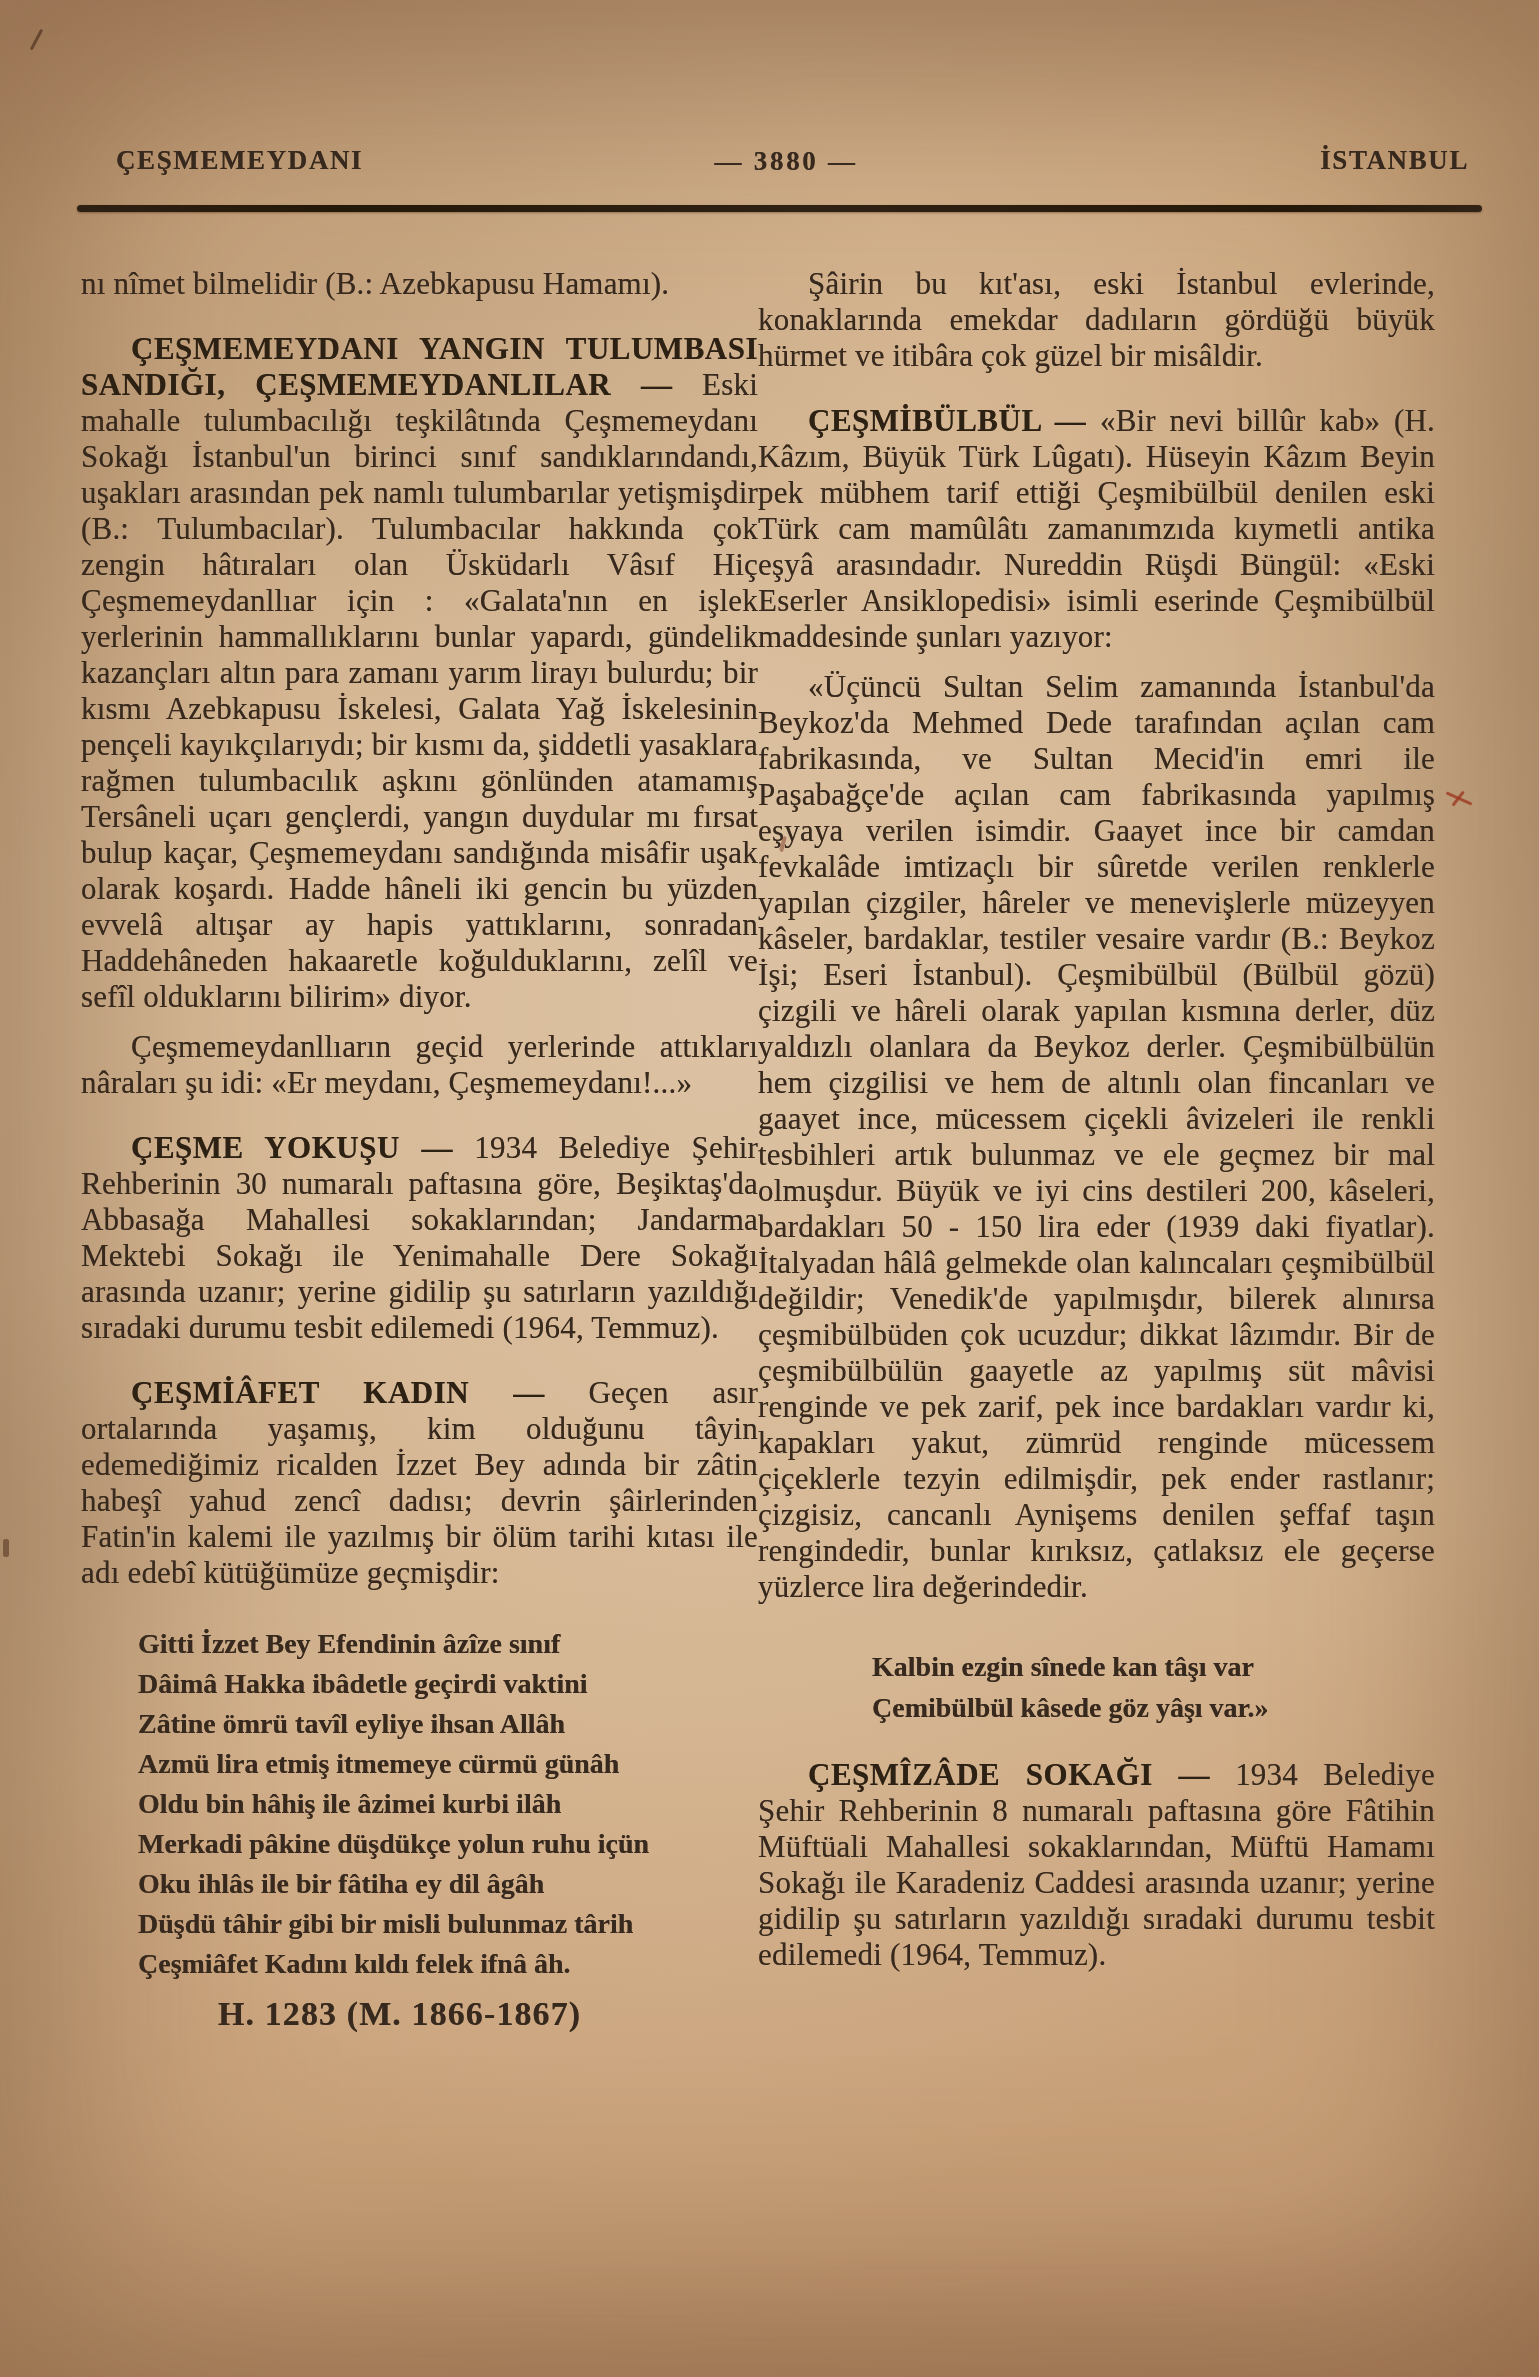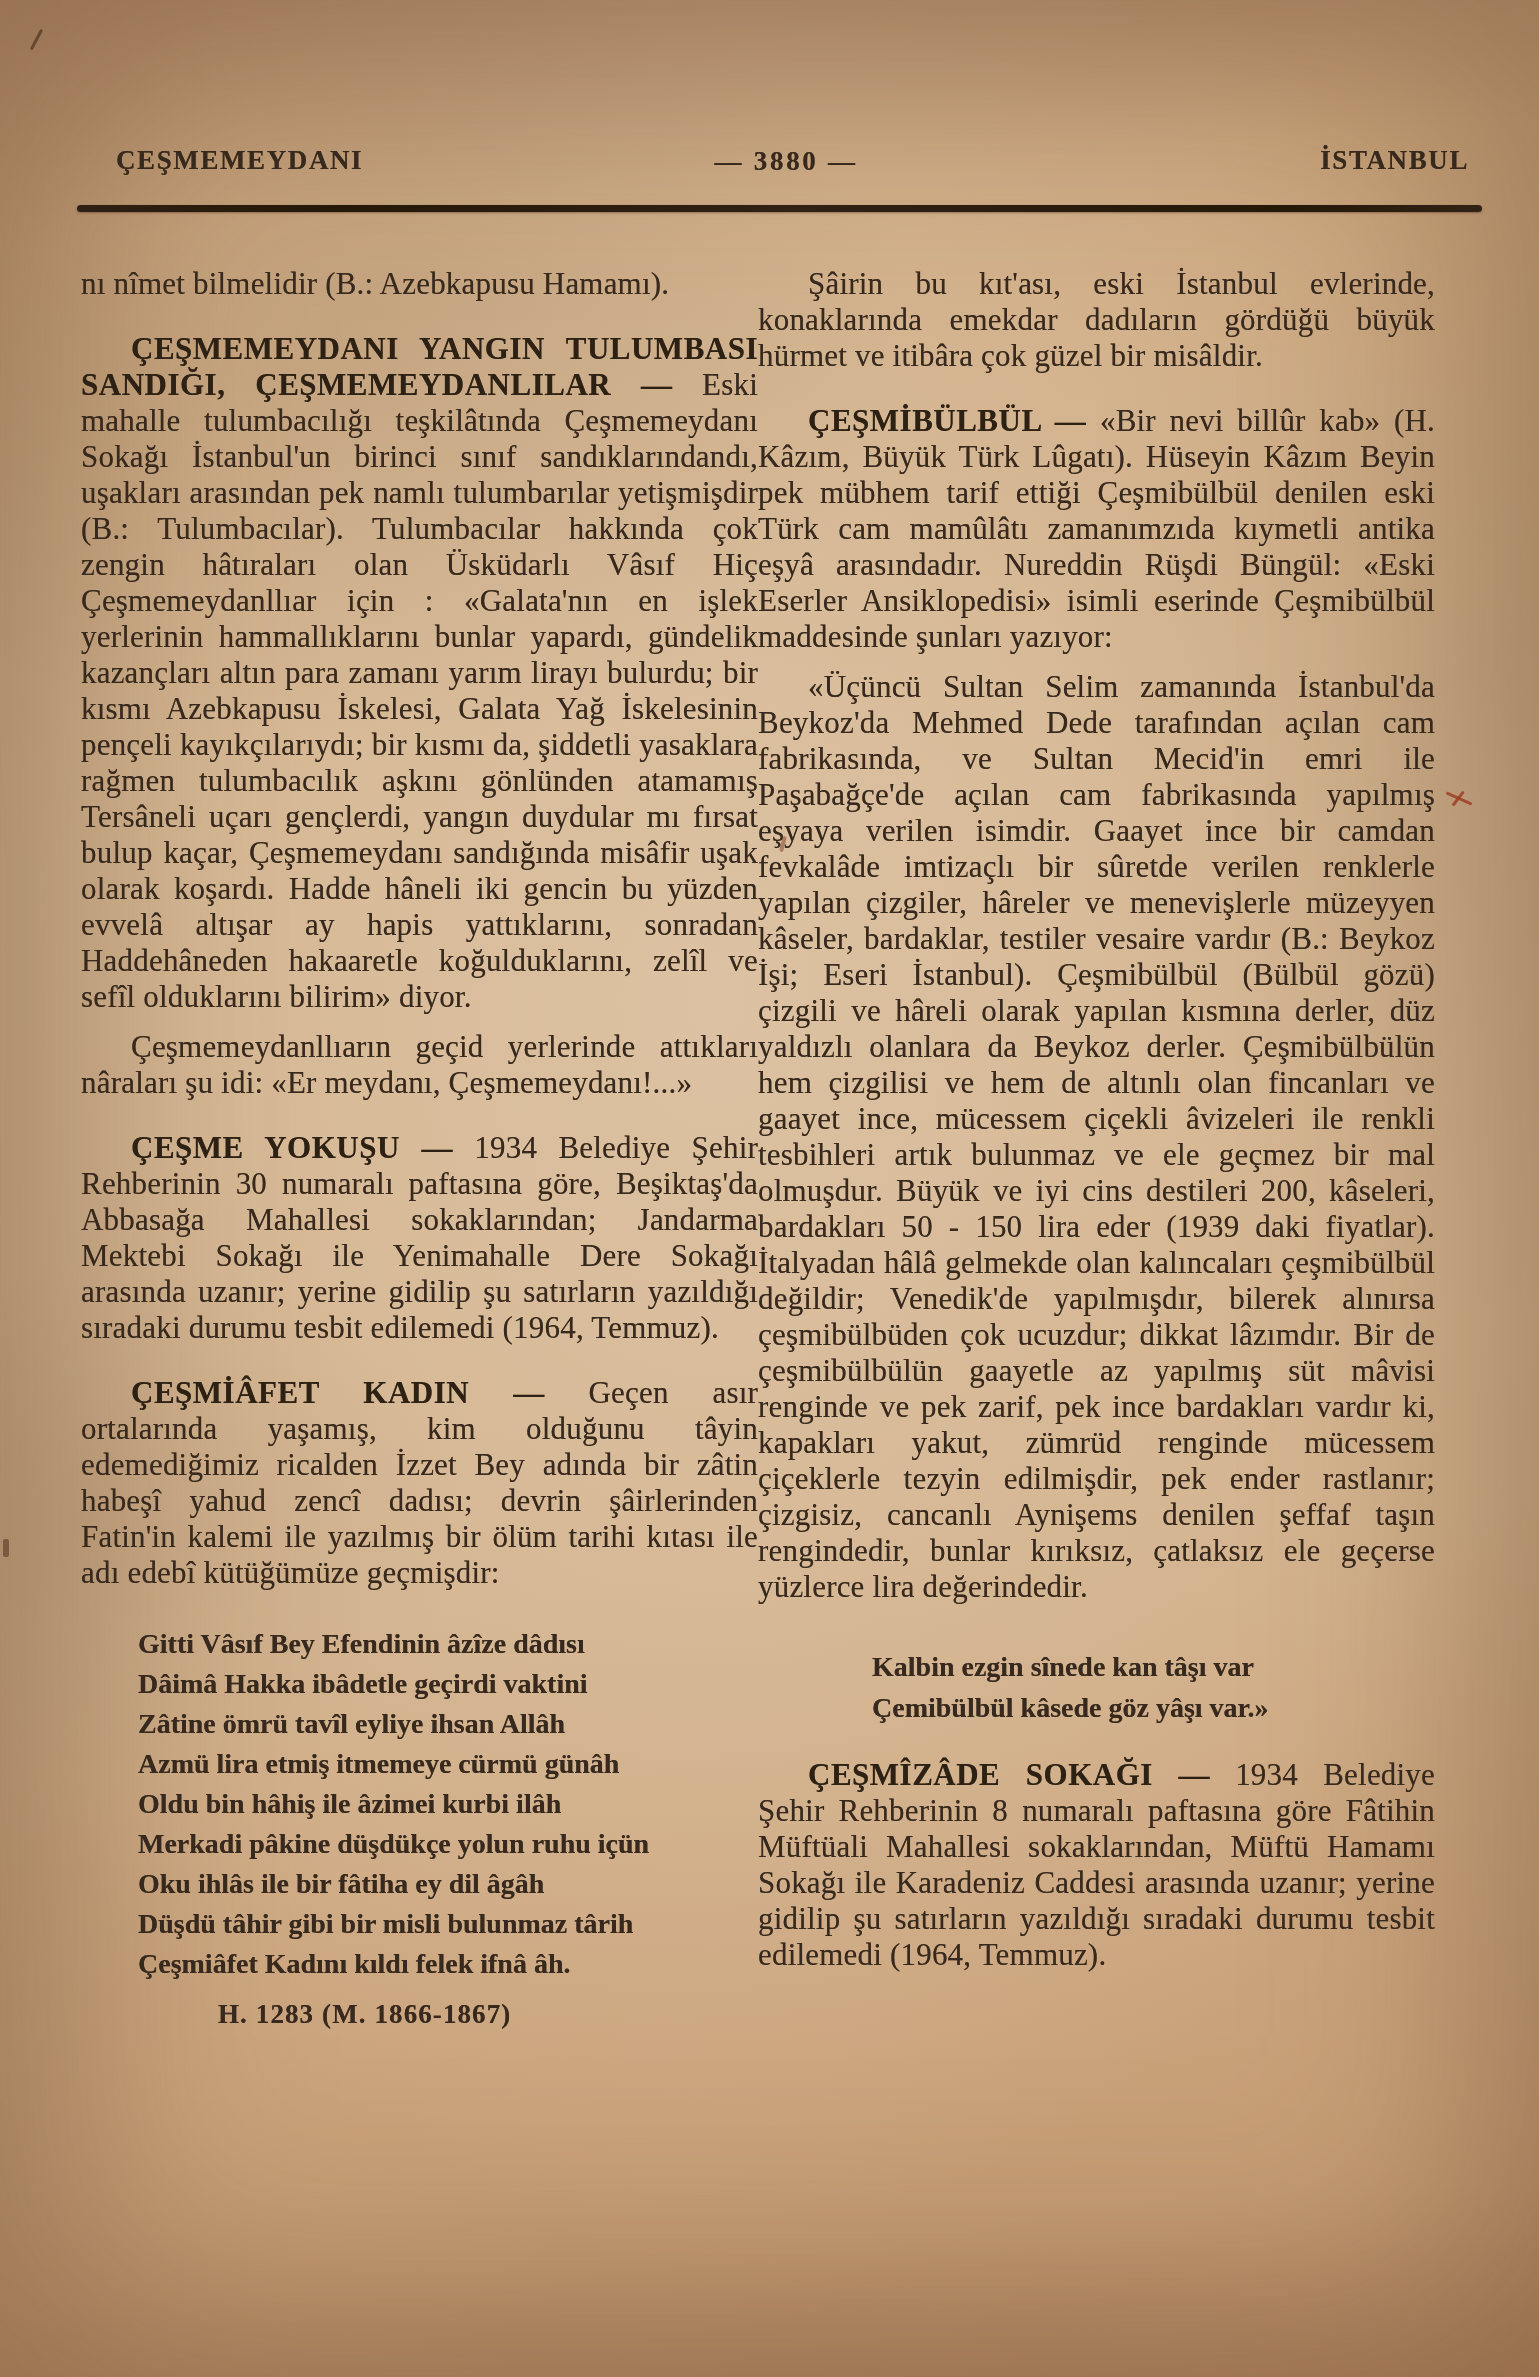--- a/index.html
+++ b/index.html
@@ -67,21 +67,21 @@
   }
   .poem {
     margin: 33px 0 27px 57px;
     font-weight: bold;
     font-size: 28px;
     line-height: 40px;
     text-shadow: 0 0 0.5px rgba(50,34,20,0.6);
   }
   .poem-right { margin: 41px 0 9.7px 114px; line-height: 41px; }
   .poem-line { white-space: nowrap; }
-  .poem-date { margin: 9.7px 0 0 80px; font-size: 27px; letter-spacing: 1.1px; }
+  .poem-date { margin: 9.7px 0 0 80px; font-size: 34px; letter-spacing: 1.1px; }
   
   .red-mark { position: absolute; left: 1445px; top: 787px; width: 28px; height: 25px; }
   .red-stroke {
     position: absolute; display: block;
     background: #9e3c22; opacity: 0.82; border-radius: 1.6px;
   }
   .red-stroke.s1 { width: 28px; height: 3.2px; top: 9.7px; left: 0; transform: rotate(24deg); }
   .red-stroke.s2 { width: 18.4px; height: 2.7px; top: 10.3px; left: 4.3px; transform: rotate(-52deg); }
   
   .speck { position: absolute; background: rgba(72,44,26,0.65); border-radius: 2.2px; }
@@ -118,21 +118,21 @@
         <b class="headword">ÇEŞME YOKUŞU —</b>
         <span>1934 Belediye Şehir Rehberinin 30 numaralı paftasına göre, Beşiktaş'da Abbasağa Mahallesi sokaklarından; Jandarma Mektebi Sokağı ile Yenimahalle Dere Sokağı arasında uzanır; yerine gidilip şu satırların yazıldığı sıradaki durumu tesbit edilemedi (1964, Temmuz).</span>
       </p>
 
       <p class="p-indent entry">
         <b class="headword">ÇEŞMİÂFET KADIN —</b>
         <span>Geçen asır ortalarında yaşamış, kim olduğunu tâyin edemediğimiz ricalden İzzet Bey adında bir zâtin habeşî yahud zencî dadısı; devrin şâirlerinden Fatin'in kalemi ile yazılmış bir ölüm tarihi kıtası ile adı edebî kütüğümüze geçmişdir:</span>
       </p>
 
       <div class="poem">
-        <div class="poem-line">Gitti Vâsıf Bey Efendinin âzîze dâdısı</div>
+        <div class="poem-line">Gitti İzzet Bey Efendinin âzîze sınıf</div>
         <div class="poem-line">Dâimâ Hakka ibâdetle geçirdi vaktini</div>
         <div class="poem-line">Zâtine ömrü tavîl eyliye ihsan Allâh</div>
         <div class="poem-line">Azmü lira etmiş itmemeye cürmü günâh</div>
         <div class="poem-line">Oldu bin hâhiş ile âzimei kurbi ilâh</div>
         <div class="poem-line">Merkadi pâkine düşdükçe yolun ruhu içün</div>
         <div class="poem-line">Oku ihlâs ile bir fâtiha ey dil âgâh</div>
         <div class="poem-line">Düşdü tâhir gibi bir misli bulunmaz târih</div>
         <div class="poem-line">Çeşmiâfet Kadını kıldı felek ifnâ âh.</div>
         <div class="poem-date">H. 1283 (M. 1866-1867)</div>
       </div>

